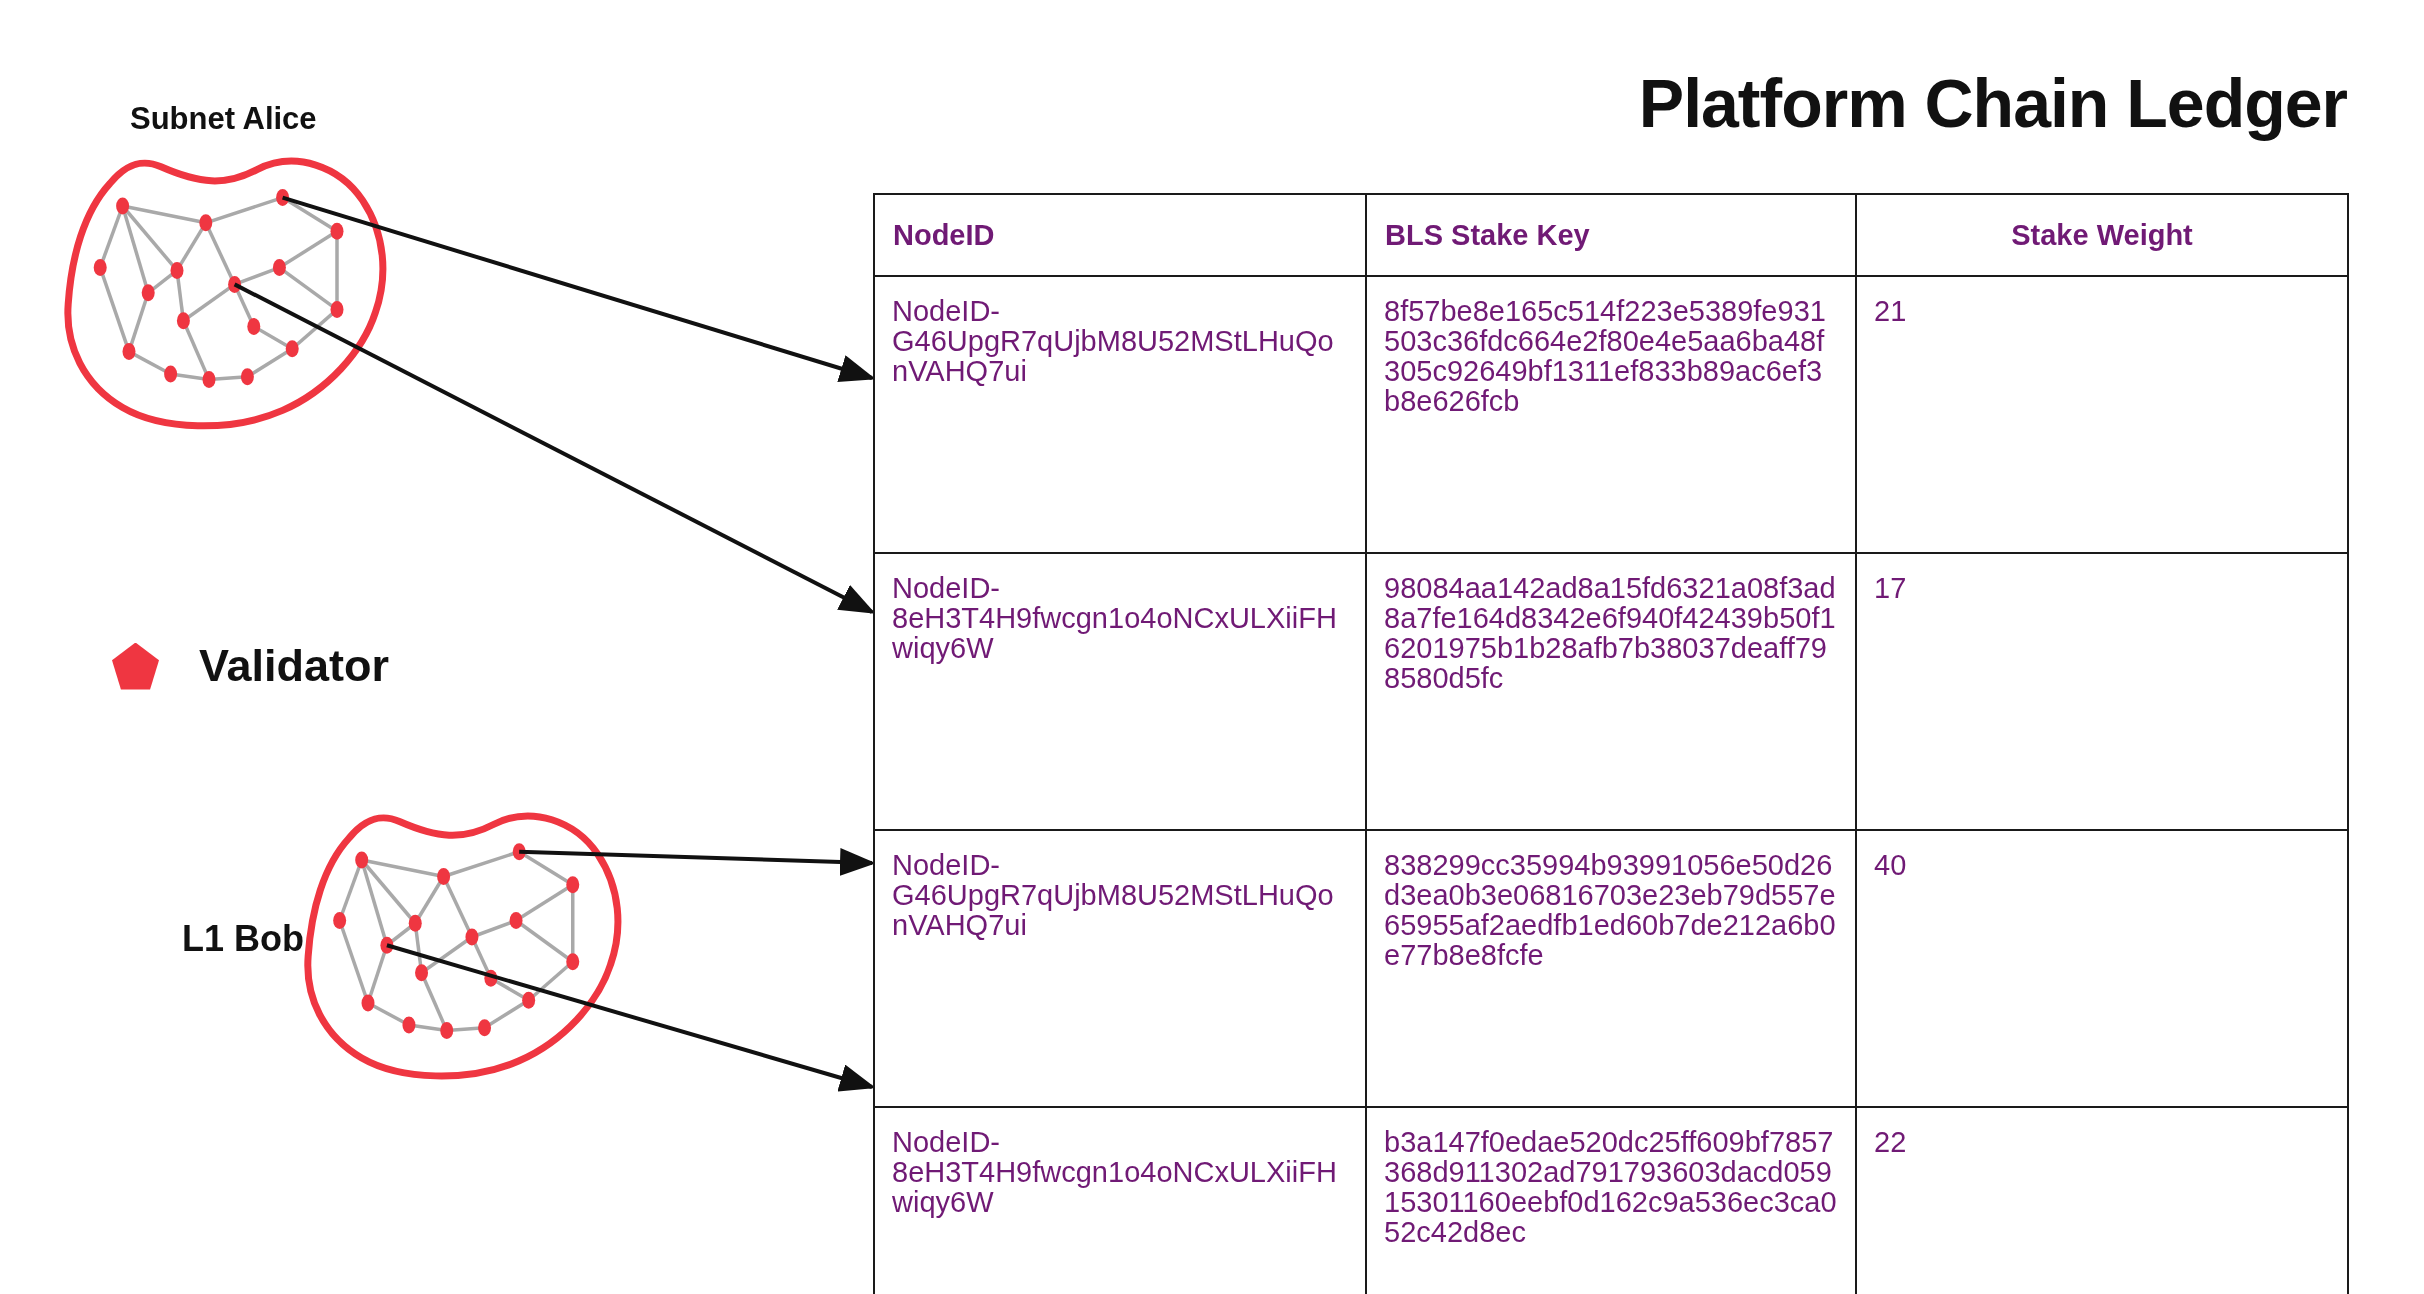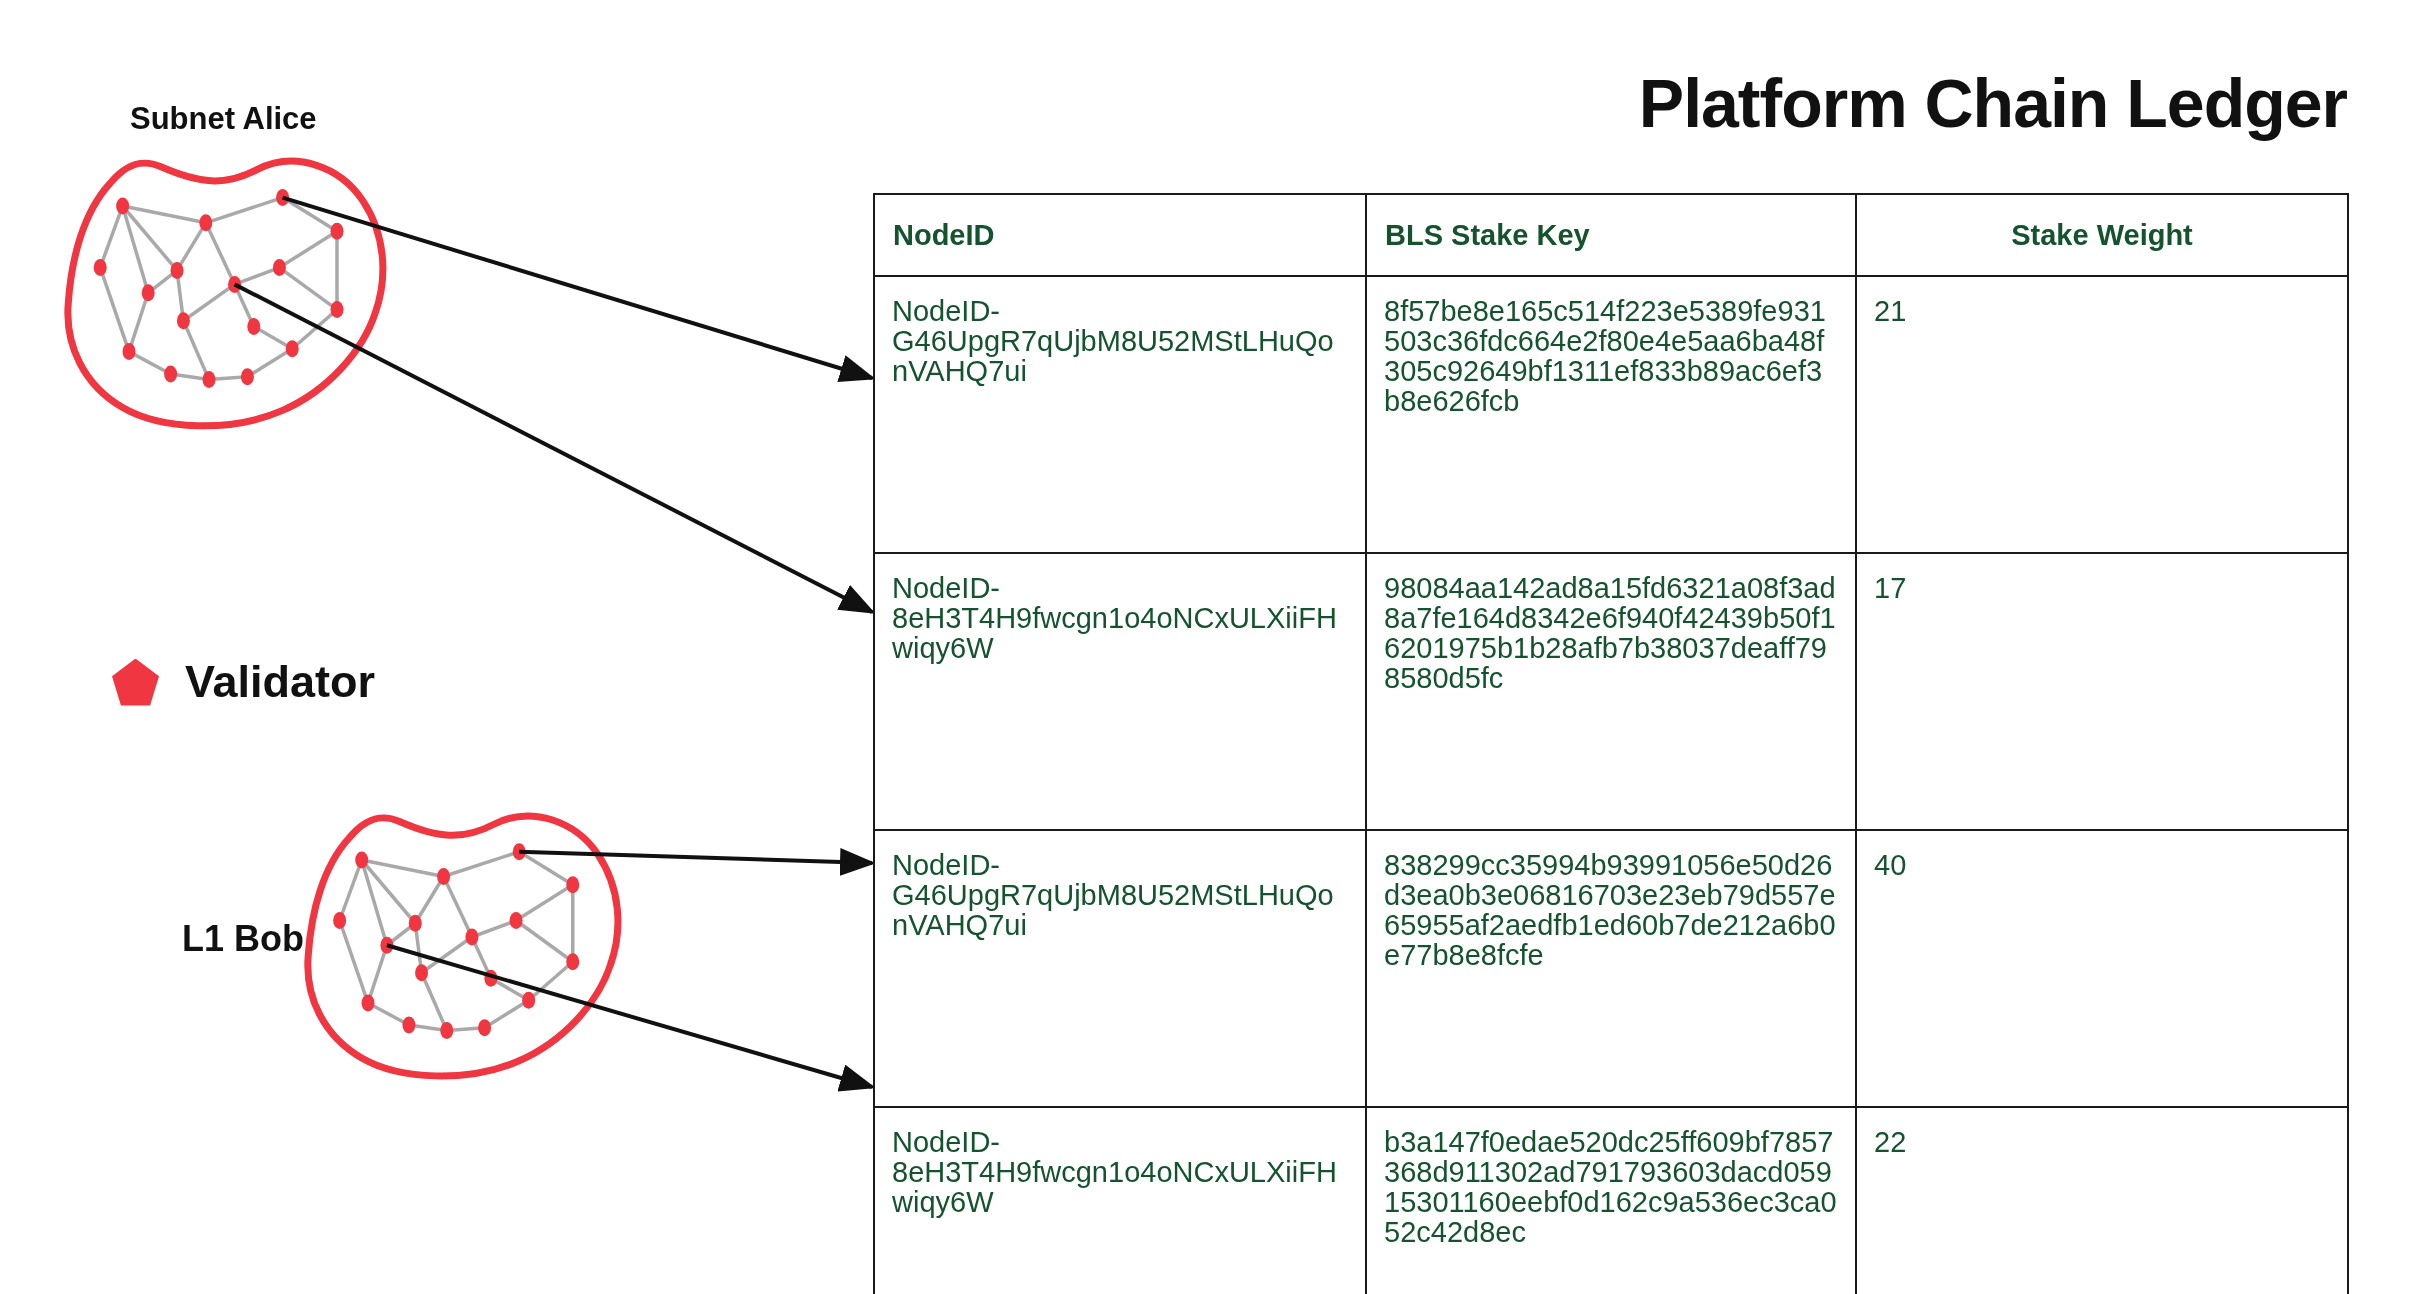--- a/index.html
+++ b/index.html
@@ -8,32 +8,32 @@
     font-family:"Liberation Sans","DejaVu Sans",sans-serif;color:#1b1b1b;
   }
   #diagram-svg{position:absolute;left:0;top:0;width:2424px;height:1294px;pointer-events:none;}
   .page-title{
     position:absolute;left:873px;top:64px;width:1474px;text-align:right;
     font-size:68px;font-weight:700;letter-spacing:-1px;color:#111;white-space:nowrap;
   }
   .subnet-label{position:absolute;font-weight:700;color:#111;white-space:nowrap;}
   #alice-label{left:130px;top:101px;font-size:31px;}
   #bob-label{left:154px;top:918px;font-size:36px;margin-left:28px;}
-  #legend{position:absolute;left:112px;top:640px;display:flex;align-items:center;gap:26px;margin-top:16px;}
+  #legend{position:absolute;left:112px;top:640px;display:flex;align-items:center;gap:40px;}
   #legend .pentagon{
     width:47px;height:47px;background:#EF3641;
     clip-path:polygon(50% 0%,100% 38%,81% 100%,19% 100%,0% 38%);
   }
   #legend .legend-text{font-size:45px;font-weight:700;color:#111;}
   table.ledger{
     position:absolute;left:873px;top:193px;width:1474px;
     border-collapse:collapse;table-layout:fixed;background:#fff;
   }
   table.ledger th,table.ledger td{
-    border:2px solid #1a1a1a;font-size:29px;color:#14532d;
+    border:2px solid #1a1a1a;font-size:29px;color:#701a75;
     overflow-wrap:break-word;word-wrap:break-word;
   }
   table.ledger th{
     height:80px;font-weight:700;text-align:left;padding:0 18px;vertical-align:middle;
   }
   table.ledger th.center{text-align:center;border-radius:9px;}
   table.ledger td{
     height:237px;vertical-align:top;padding:19px 17px;line-height:30px;
   }
 </style>

